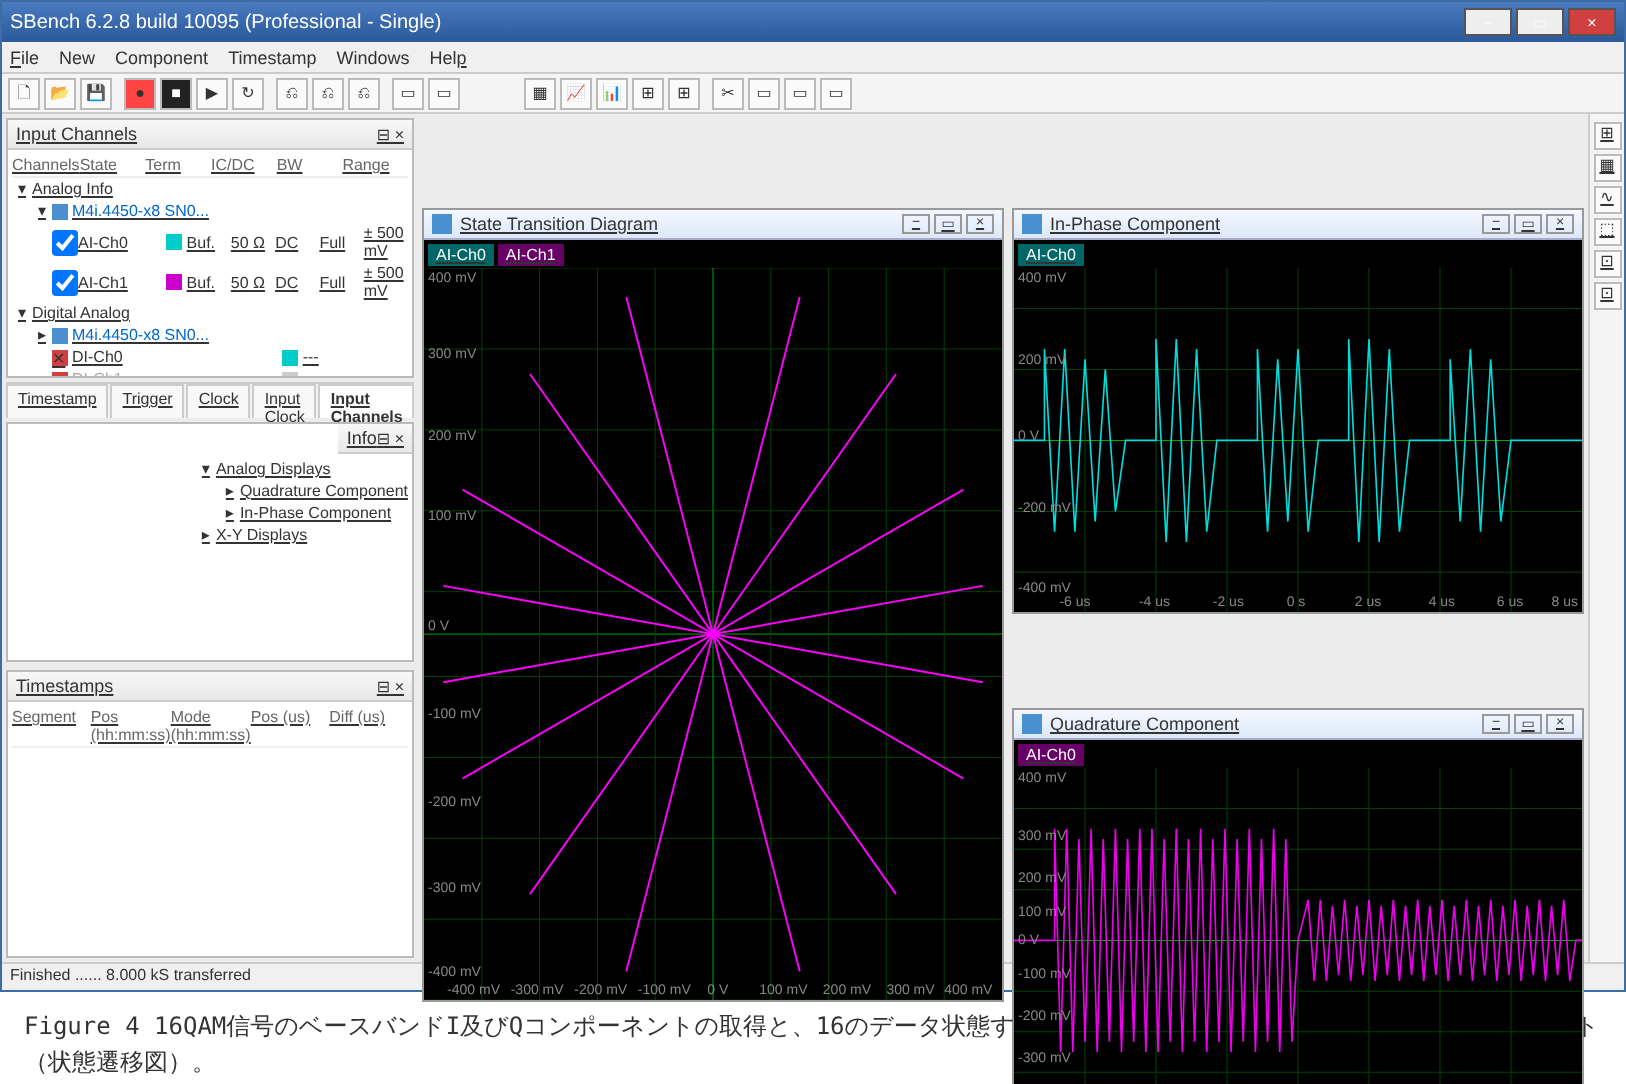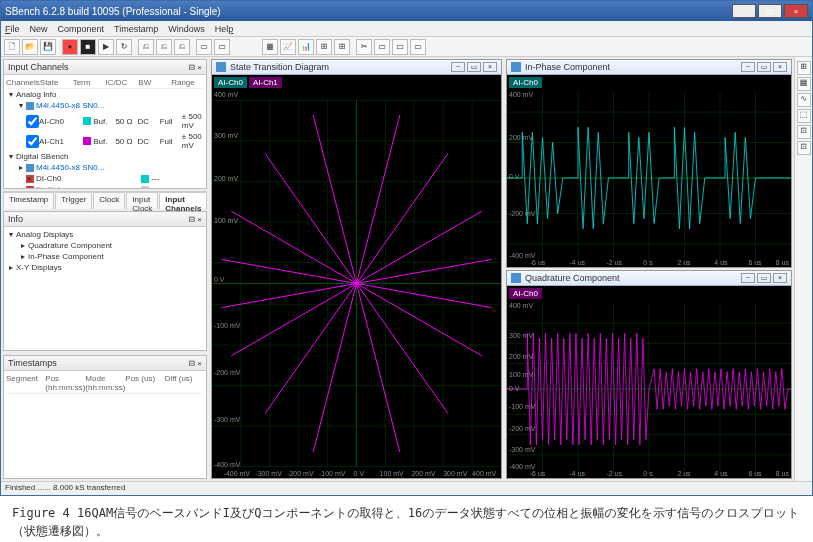--- a/index.html
+++ b/index.html
@@ -10,45 +10,45 @@
 .wbtn { width: 24px; height: 14px; margin-left: 2px; border: 1px solid #555; background: #eee; display: flex; align-items: center; justify-content: center; font-size: 8px; }
 .wbtn.close { background: #d04040; color: #fff; }
 .menubar { height: 16px; background: #f0f0f0; border-bottom: 1px solid #ccc; display: flex; align-items: center; padding: 0 4px; font-size: 9px; }
 .menubar span { margin-right: 10px; cursor: pointer; }
 .menubar span u { text-decoration: underline; }
 .toolbar { height: 20px; background: #f4f4f4; border-bottom: 1px solid #ccc; display: flex; align-items: center; padding: 0 2px; }
 .tbtn { width: 16px; height: 16px; margin: 0 1px; border: 1px solid #bbb; background: #fafafa; display: flex; align-items: center; justify-content: center; font-size: 8px; }
 .tbtn.rec { background: #f44; }
 .tbtn.stop { background: #222; color:#fff;}
 .tsep { width: 4px; }
-.body { display: flex; height: calc(100% - 70px); background: #ececec; }
+.body { display: flex; height: calc(100% - 70px); background: #ececec; text-decoration: underline; }
 .left { width: 208px; display: flex; flex-direction: column; }
 .panel { background: #fff; border: 1px solid #bbb; margin: 2px; display: flex; flex-direction: column; }
 .phead { background: linear-gradient(#f8f8f8,#e8e8e8); border-bottom: 1px solid #ccc; padding: 2px 4px; font-size: 9px; display: flex; justify-content: space-between; align-items: center; }
 .phead .x { cursor: pointer; font-size: 8px; }
 .channels { height: 130px; }
 .chbody { padding: 2px; font-size: 8px; overflow: hidden; }
 .chhead { display: flex; color: #666; border-bottom: 1px solid #eee; padding: 1px 0; }
 .chhead span { flex: 1; }
 .chrow { display: flex; align-items: center; padding: 1px 0; }
 .chrow .tree { width: 10px; text-align: center; }
 .chrow .nm { flex: 2; }
 .chrow .col { flex: 1; }
 .sq { width: 8px; height: 8px; display: inline-block; vertical-align: middle; margin-right: 2px; }
 .cyan { background: #00cccc; }
 .magenta { background: #cc00cc; }
 .red { background: #d04040; }
 .tabs { height: 18px; display: flex; background: #f0f0f0; border-top: 1px solid #ccc; margin: 0 2px; }
 .tab { padding: 2px 5px; font-size: 8px; border: 1px solid #ccc; border-bottom: none; background: #f8f8f8; margin-right: 1px; }
 .tab.active { background: #fff; font-weight: bold; }
-.info { height: 140px; }
+.info { height: 120px; align-items: flex-end; }
 .timestamps { flex: 1; }
 .center { flex: 1; display: flex; flex-direction: column; padding: 2px; }
 .right { width: 290px; display: flex; flex-direction: column; padding: 2px; }
-.plotwin { background: #fff; border: 1px solid #999; flex: 1; display: flex; flex-direction: column; margin-bottom: 2px; }
+.plotwin { background: #fff; border: 1px solid #999; flex: 1; display: flex; flex-direction: column; margin-bottom: 2px; margin-top: 45px; }
 .plotwin:last-child { margin-bottom: 0; }
 .pwhead { background: linear-gradient(#f4f8ff,#dce8f8); border-bottom: 1px solid #aac; padding: 2px 4px; font-size: 9px; display: flex; align-items: center; }
 .pwhead .icon { width: 10px; height: 10px; background: #4a90d0; margin-right: 4px; }
 .pwhead .spacer { flex: 1; }
 .pwhead .wc { width: 14px; height: 10px; border: 1px solid #999; margin-left: 2px; font-size: 7px; text-align: center; }
 .chlabels { height: 14px; background: #000; display: flex; align-items: center; padding: 0 2px; }
 .chtag { padding: 1px 4px; font-size: 8px; color: #fff; margin-right: 2px; }
 .chtag.cy { background: #006666; }
 .chtag.mg { background: #660066; }
 .plot { flex: 1; background: #000; position: relative; overflow: hidden; }
@@ -153,21 +153,21 @@
               <span class="nm">AI-Ch1</span>
               <span class="sq magenta"></span>
               <span class="col">Buf.</span>
               <span class="col">50 Ω</span>
               <span class="col">DC</span>
               <span class="col">Full</span>
               <span class="col">± 500 mV</span>
             </div>
           <div class="chrow">
               <span class="tree">▾</span>
-              <span class="nm">Digital SBench</span>
+              <span class="nm">Digital Analog</span>
             </div>
           <div class="chrow" style="padding-left:10px">
               <span class="tree">▸</span>
               <span class="sq" style="background:#4a90d0"></span>
               <span class="nm" style="color:#06c">M4i.4450-x8 SN0...</span>
             </div>
           <div class="chrow" style="padding-left:20px">
               <span class="sq red">✕</span>
               <span class="nm">DI-Ch0</span>
               <span class="sq cyan"></span>

